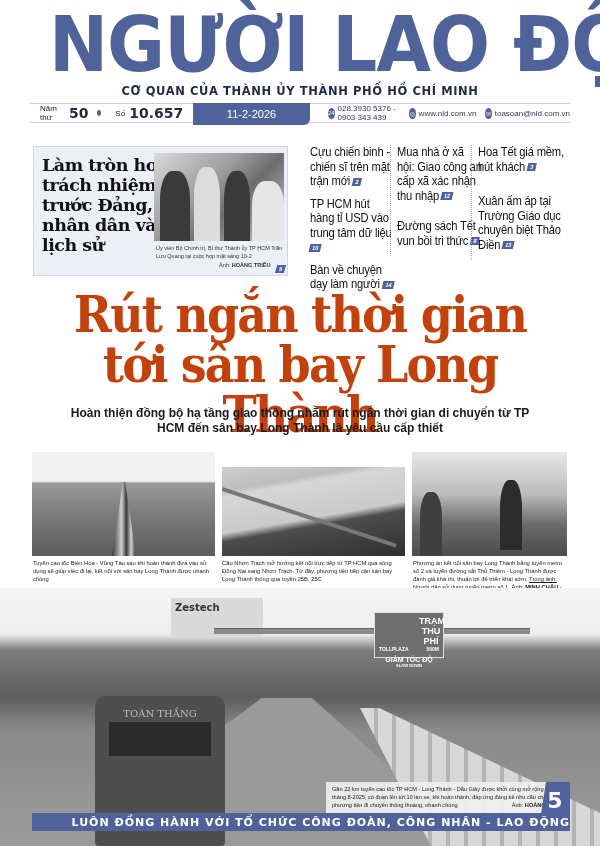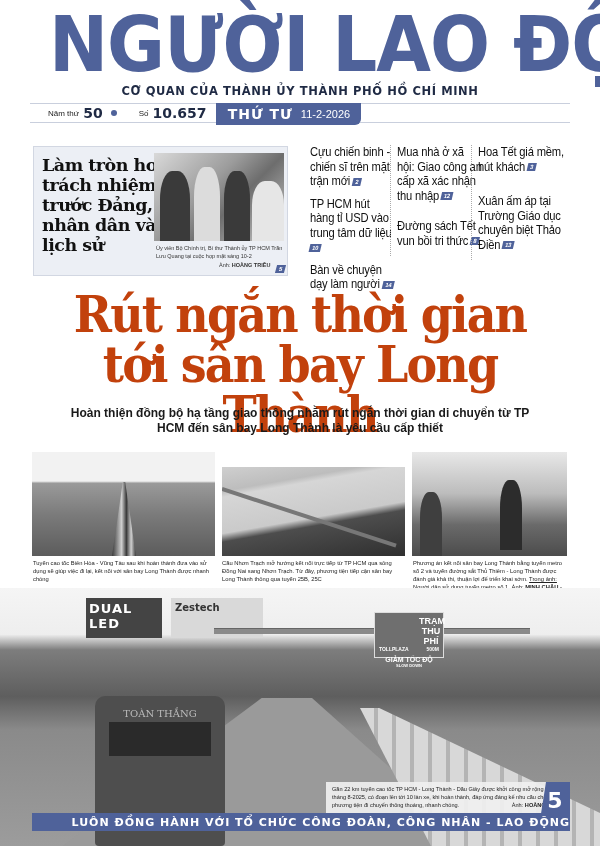--- a/index.html
+++ b/index.html
@@ -18,21 +18,21 @@
   .tagline {
     position: absolute; left: 30px; top: 84px; width: 540px; text-align: center;
     font-family: "DejaVu Sans", sans-serif; font-weight: bold; font-size: 11.5px;
     letter-spacing: 0.6px; color: #1f2a44;
   }
   .infobar {
     position: absolute; left: 30px; top: 103px; width: 540px; height: 20px;
     border-top: 1px solid #c9cfdd; border-bottom: 1px solid #c9cfdd;
     display: flex; align-items: center; font-size: 9px;
   }
-  .infobar .ib-label { font-size: 8px; color: #222; margin-left: 18px; }
+  .infobar .ib-label { font-size: 8px; color: #222; margin-left: 10px; }
   .infobar .ib-num { font-family: "DejaVu Sans", sans-serif; font-weight: bold; font-size: 14px; color: #1f2a44; margin: 0 4px; }
   .infobar .ib-dot { width: 6px; height: 6px; background: #4f629a; border-radius: 50%; margin: 0 4px; }
   .infobar .date-box {
     margin-left: 6px; height: 22px; width: 145px; background: #4f629a; color: #fff;
     display: flex; align-items: center; justify-content: center; gap: 8px;
     border-radius: 0 0 6px 0; margin-top: 2px;
   }
   .date-box .weekday { font-family: "DejaVu Sans", sans-serif; font-weight: bold; font-size: 14px; letter-spacing: 1px; }
   .date-box .date { font-size: 11px; }
   .infobar .contact { display: flex; align-items: center; margin-left: 12px; gap: 3px; font-size: 8px; color: #2d3a5e; }
@@ -161,22 +161,29 @@
 </div>
 <div class="tagline">CƠ QUAN CỦA THÀNH ỦY THÀNH PHỐ HỒ CHÍ MINH</div>
 
 <div class="infobar">
   <span class="ib-label">Năm thứ</span>
   <span class="ib-num">50</span>
   <span class="ib-dot"></span>
   <span class="ib-label">Số</span>
   <span class="ib-num">10.657</span>
   <div class="date-box">
-    <span class="weekday">THỨ TƯ</span>
     <span class="date">11-2-2026</span>
+  </div>
+  <div class="contact">
+    <span class="ico">24</span>
+    <span>028.3930 5376 - 0903 343 439</span>
+    <span class="ico">◎</span>
+    <span>www.nld.com.vn</span>
+    <span class="ico">✉</span>
+    <span>toasoan@nld.com.vn</span>
   </div>
 </div>
 
 <div class="teaser-box">
   <div class="teaser-headline">Làm tròn hơn trách nhiệm trước Đảng, nhân dân và lịch sử</div>
   <div class="teaser-photo">
     <div class="fig" style="left:6px;width:30px;height:70px;"></div>
     <div class="fig" style="left:40px;width:26px;height:74px;background:#dcdcdc;"></div>
     <div class="fig" style="left:70px;width:26px;height:70px;"></div>
     <div class="fig" style="left:98px;width:32px;height:60px;background:#e6e6e6;"></div>
@@ -221,21 +228,20 @@
   <span>Phương án kết nối sân bay Long Thành bằng tuyến metro số 2 và tuyến đường sắt Thủ Thiêm - Long Thành được đánh giá khả thi, thuận lợi để triển khai sớm.</span>
   <u>Trong ảnh:</u>
   <span>Người dân sử dụng tuyến metro số 1.</span>
   <span>Ảnh:</span>
   <b>MINH CHÂU - NGỌC QUÝ</b>
 </div>
 
 <div class="big-photo">
   <div class="road"></div>
   <div class="barrier"></div>
-  <div class="billboard bb-dualled">DUAL LED</div>
   <div class="billboard bb-zestech">Zestech</div>
   <div class="gantry"></div>
   <div class="toll-sign">
     <div class="t1">TRẠM THU PHÍ</div>
     <div class="t2">
         <span>TOLLPLAZA</span>
         <span>500M</span>
       </div>
     <div class="t3">GIẢM TỐC ĐỘ</div>
     <div class="t4">SLOW DOWN</div>

